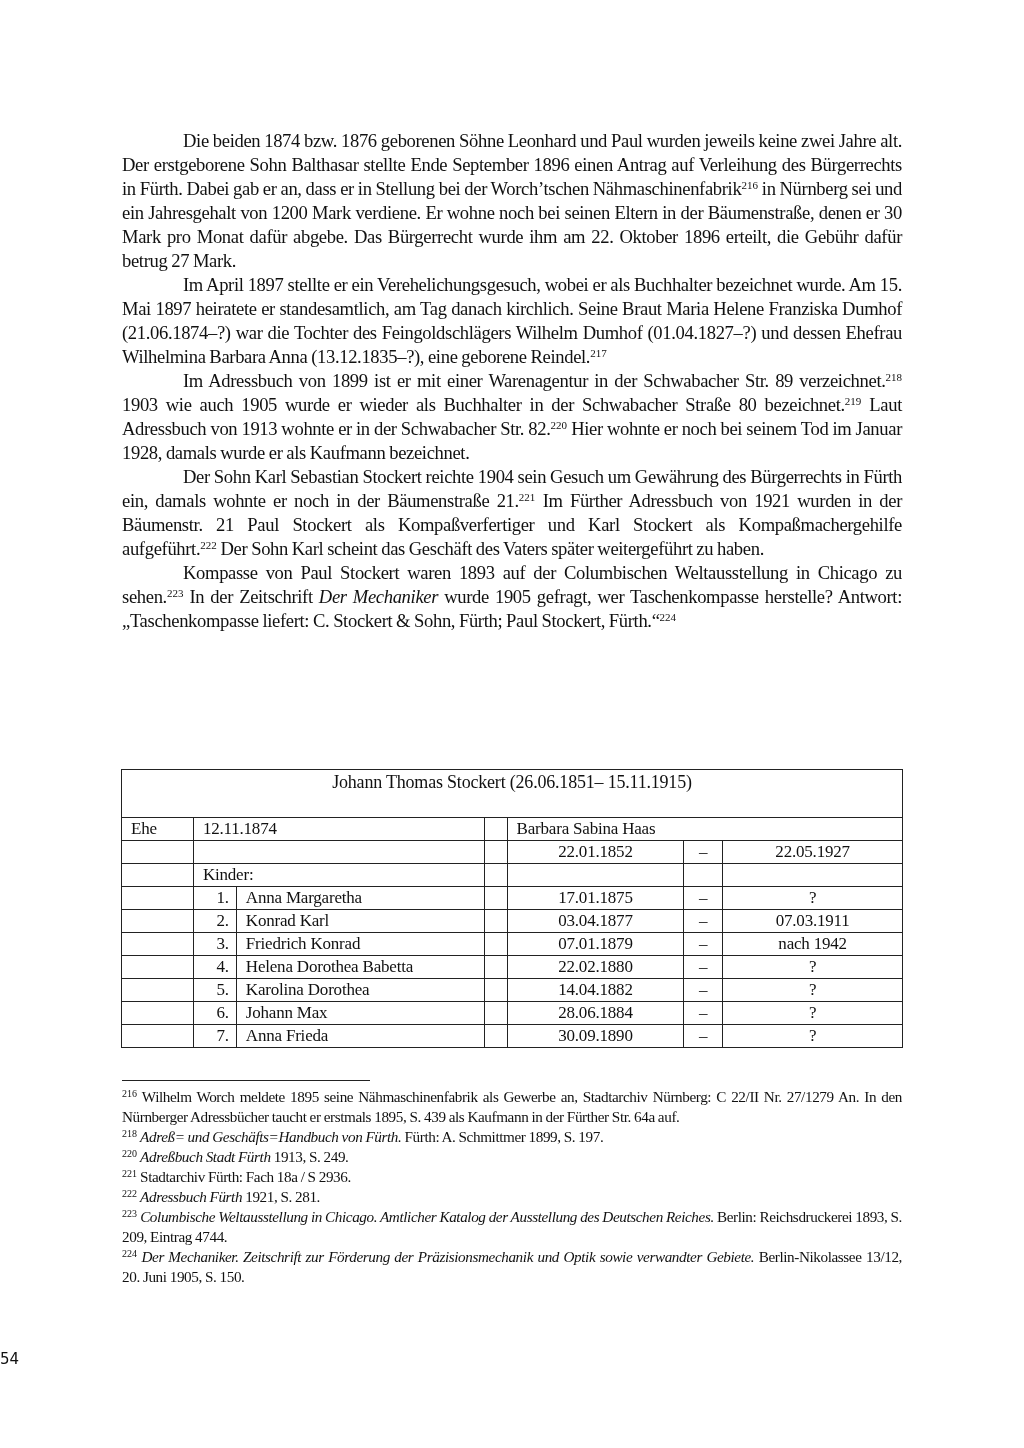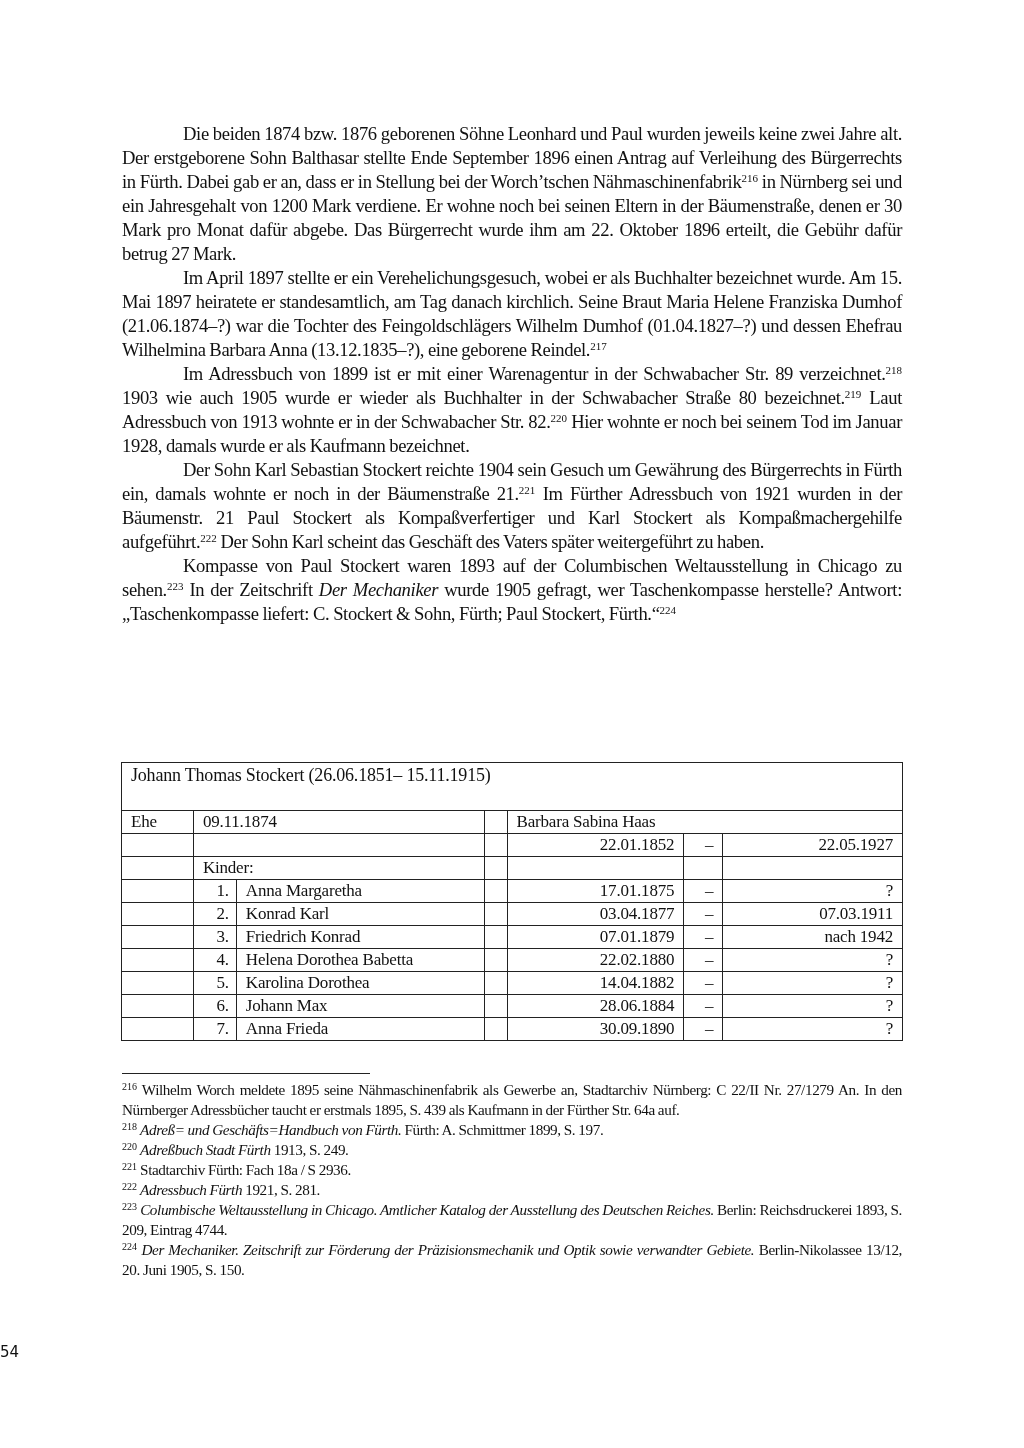--- a/index.html
+++ b/index.html
@@ -1,34 +1,34 @@
 <!DOCTYPE html>
 <html><head>
 <meta charset="utf-8">
 <style>
   html, body { margin: 0; padding: 0; background: #ffffff; }
   body { width: 1024px; height: 1448px; position: relative; overflow: hidden;
          font-family: "Liberation Serif", serif; color: #111; }
-  .page { position: absolute; left: 0; top: 0; width: 1024px; height: 1200px; }
+  .page { position: absolute; left: 0; top: 7px; width: 1024px; height: 1200px; }
   .body-text { position: absolute; left: 122px; width: 780px; top: 122px;
                font-size: 18.6px; line-height: 24px; text-align: justify;
                letter-spacing: -0.35px; word-spacing: -0.5px; }
   .body-text p { margin: 0; text-indent: 61px; }
   sup { font-size: 11px; line-height: 0; vertical-align: 6px; letter-spacing: 0; }
   .section-title { position: absolute; left: 122px; width: 780px; top: 714px;
                    text-align: center; font-weight: bold; font-size: 19px;
                    letter-spacing: -0.4px; }
   table.family { position: absolute; left: 121px; top: 762px; width: 782px;
                  border-collapse: collapse; font-size: 17px; letter-spacing: -0.2px; }
   table.family td { border: 1.5px solid #222; padding: 0 9px; height: 22px;
                     line-height: 20px; white-space: nowrap; }
-  table.family td.header-cell { height: 45px; vertical-align: top;
+  table.family td.header-cell { height: 45px; text-align: center; vertical-align: top;
                                 padding-top: 2px; font-size: 18px; }
   td.num { text-align: right; padding-right: 7px !important; }
-  td.center { text-align: right; }
+  td.center { text-align: center; }
   .fn-rule { position: absolute; left: 122px; top: 1073px; width: 248px;
              border-top: 1.5px solid #222; }
   .footnotes { position: absolute; left: 122px; width: 780px; top: 1080px;
                font-size: 15.2px; line-height: 20px; text-align: justify;
                letter-spacing: -0.4px; word-spacing: -0.3px; }
   .footnotes p { margin: 0; }
   .footnotes sup { font-size: 10px; vertical-align: 5px; }
   .page-number { position: absolute; left: 0; width: 1024px; top: 1343px;
                  font-family: "DejaVu Sans", sans-serif;
                  font-size: 15px; }
@@ -57,21 +57,21 @@
       <col style="width:177px">
       <col style="width:39px">
       <col style="width:180px">
     </colgroup>
     <tbody id="family-tbody">
       <tr>
         <td class="header-cell" colspan="7">Johann Thomas Stockert (26.06.1851– 15.11.1915)</td>
       </tr>
       <tr>
         <td>Ehe</td>
-        <td colspan="2">09.11.1874</td>
+        <td colspan="2">12.11.1874</td>
         <td></td>
         <td colspan="3">Barbara Sabina Haas</td>
       </tr>
       <tr>
         <td></td>
         <td colspan="2"></td>
         <td></td>
         <td class="center">22.01.1852</td>
         <td class="center">–</td>
         <td class="center">22.05.1927</td>

